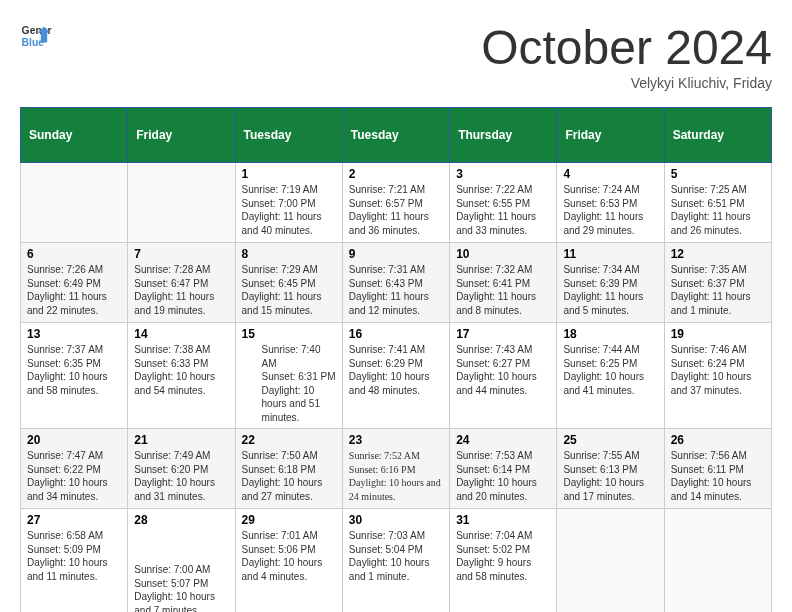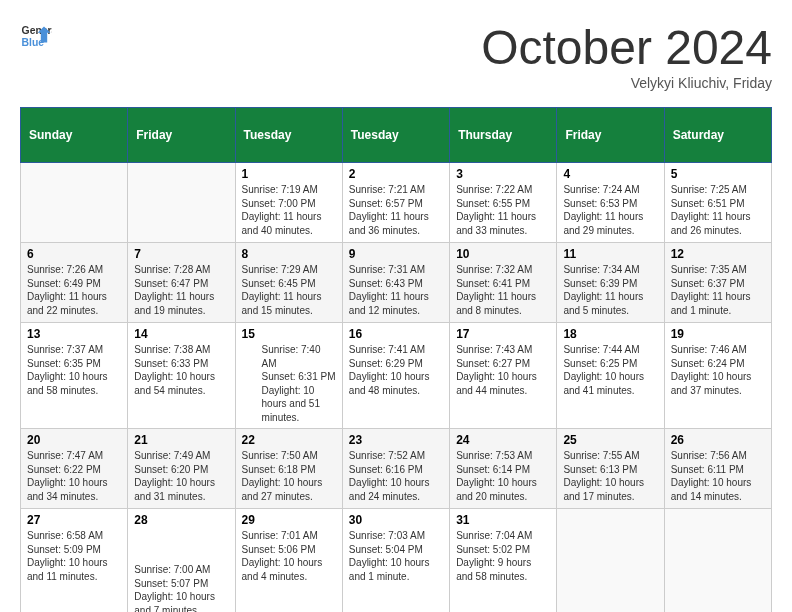--- a/index.html
+++ b/index.html
@@ -242,21 +242,21 @@
 Daylight: 10 hours and 31 minutes.</div>
         </td>
         <td>
           <div class="day-num">22</div>
           <div class="day-info" style="white-space: pre-line;">Sunrise: 7:50 AM
 Sunset: 6:18 PM
 Daylight: 10 hours and 27 minutes.</div>
         </td>
         <td>
           <div class="day-num">23</div>
-          <div class="day-info" style="white-space: pre-line;">Sunrise: 7:52 AM
+          <div class="day-info" style="white-space: pre-line; font-family: Liberation Serif, serif;">Sunrise: 7:52 AM
 Sunset: 6:16 PM
 Daylight: 10 hours and 24 minutes.</div>
         </td>
         <td>
           <div class="day-num">24</div>
           <div class="day-info" style="white-space: pre-line;">Sunrise: 7:53 AM
 Sunset: 6:14 PM
 Daylight: 10 hours and 20 minutes.</div>
         </td>
         <td>

